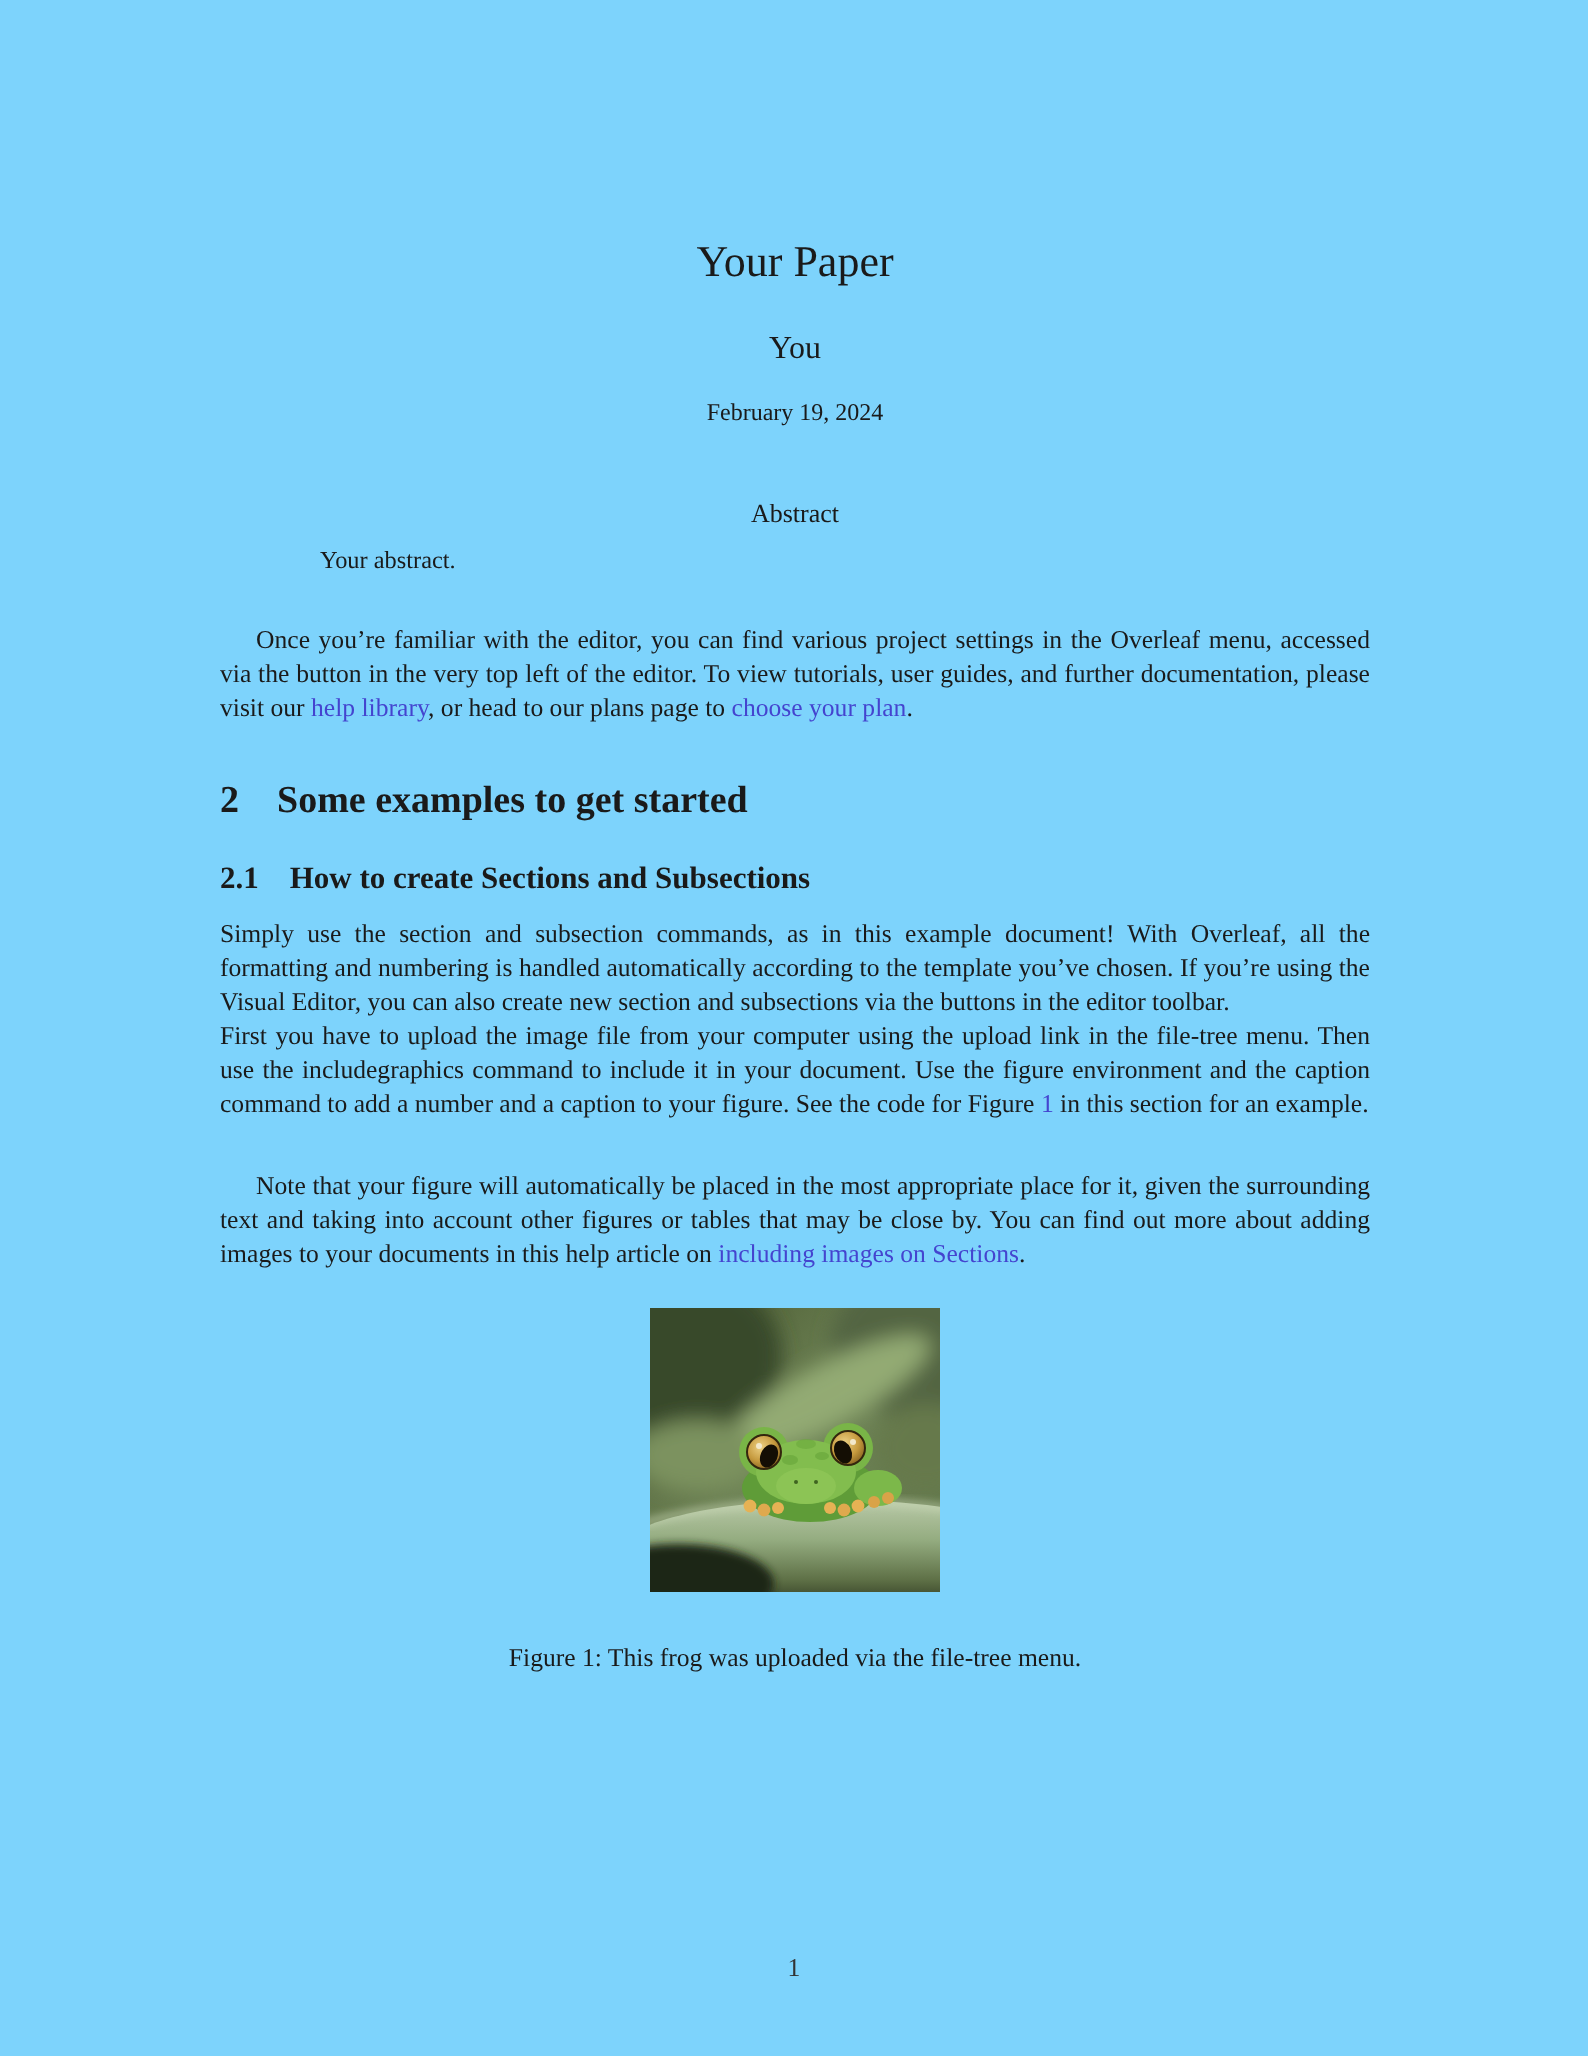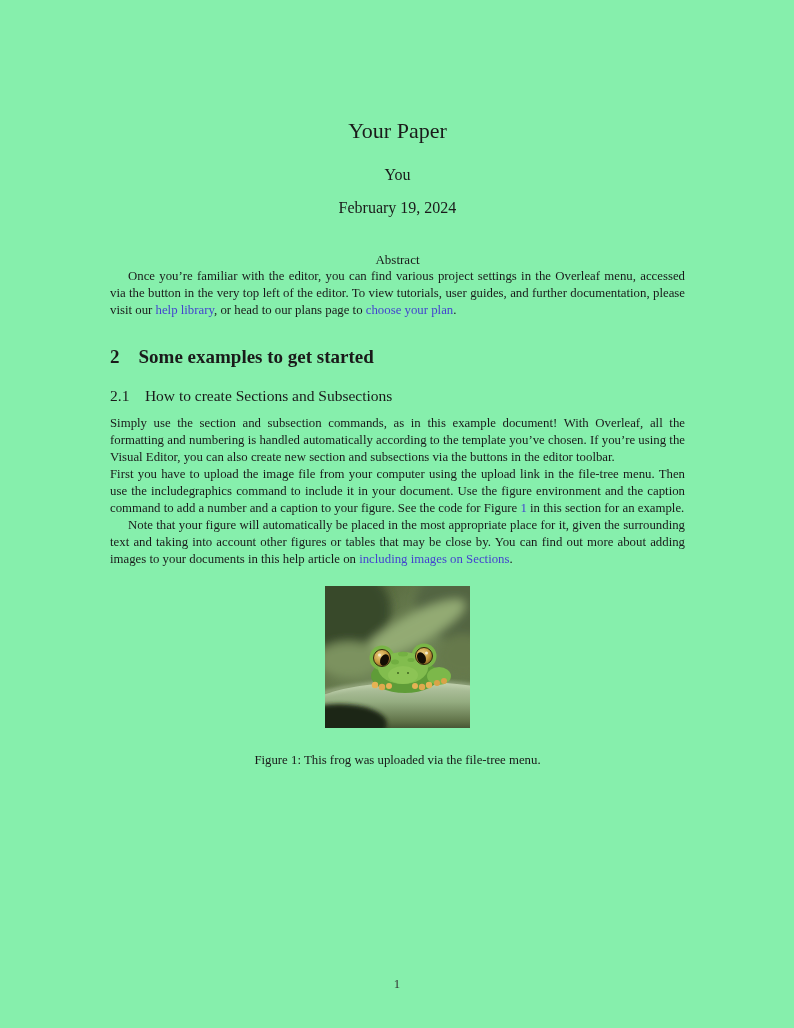--- a/index.html
+++ b/index.html
@@ -1,20 +1,20 @@
 <!DOCTYPE html>
 <html><head>
 <meta charset="utf-8">
 <style>
   html, body { margin: 0; padding: 0; background: #ffffff; }
   .page {
     position: relative;
     width: 794px;
     height: 1028px;
-    background: #86efac;
+    background: #7dd3fc;
     font-family: "Liberation Serif", "DejaVu Serif", serif;
     color: #1a1a1a;
     overflow: hidden;
   }
   .content {
     position: absolute;
     left: 110px;
     top: 0;
     width: 575px;
   }
@@ -25,21 +25,21 @@
     margin: 118px 0 0 0;
     line-height: 1.2;
   }
   .author {
     text-align: center;
     font-size: 16px;
     margin-top: 22px;
   }
   .date {
     text-align: center;
-    font-size: 16px;
+    font-size: 12px;
     margin-top: 15px;
   }
   .abstract { margin: 35px 34px 0 34px; }
   .abstract-heading {
     text-align: center;
     font-weight: normal;
     font-size: 13px;
   }
   .abstract-body {
     font-size: 12.2px;
@@ -47,33 +47,33 @@
     text-indent: 16px;
     margin: 7px 0 0 0;
   }
   .sec-h {
     font-weight: bold;
     font-size: 19px;
     line-height: 1.15;
     margin: 27px 0 14px 0;
   }
   .sub-h {
-    font-weight: normal;
+    font-weight: bold;
     font-size: 15.5px;
     line-height: 1.15;
     margin: 19px 0 10px 0;
   }
   .sec-num { margin-right: 1em; }
   p.body-par {
     font-size: 12.8px;
     line-height: 17px;
     text-align: justify;
     margin: 0;
   }
-  p.indent { text-indent: 18px; }
+  p.indent { text-indent: 18px; margin-top: 24px; }
   .link { color: #4444cf; text-decoration: none; cursor: pointer; }
   .figure-block { margin-top: 18px; text-align: center; }
   .figure-img {
     display: inline-block;
     width: 145px;
     height: 142px;
     line-height: 0;
   }
   .caption {
     font-size: 12.8px;
@@ -95,20 +95,21 @@
 
 <div class="page">
   <div class="content">
 
     <h1 class="title">Your Paper</h1>
     <div class="author">You</div>
     <div class="date">February 19, 2024</div>
 
     <div class="abstract">
       <div class="abstract-heading">Abstract</div>
+      <p class="abstract-body">Your abstract.</p>
     </div>
 
 
     <p class="body-par indent"><span>Once you’re familiar with the editor, you can find various project settings in the Overleaf menu, accessed via the button in the very top left of the editor. To view tutorials, user guides, and further documentation, please visit our </span><a class="link">help library</a><span>, or head to our plans page to </span><a class="link">choose your plan</a><span>.</span></p>
 
     <div class="sec-h">
       <span class="sec-num">2</span><span>Some examples to get started</span>
     </div>
 
     <div class="sub-h">

